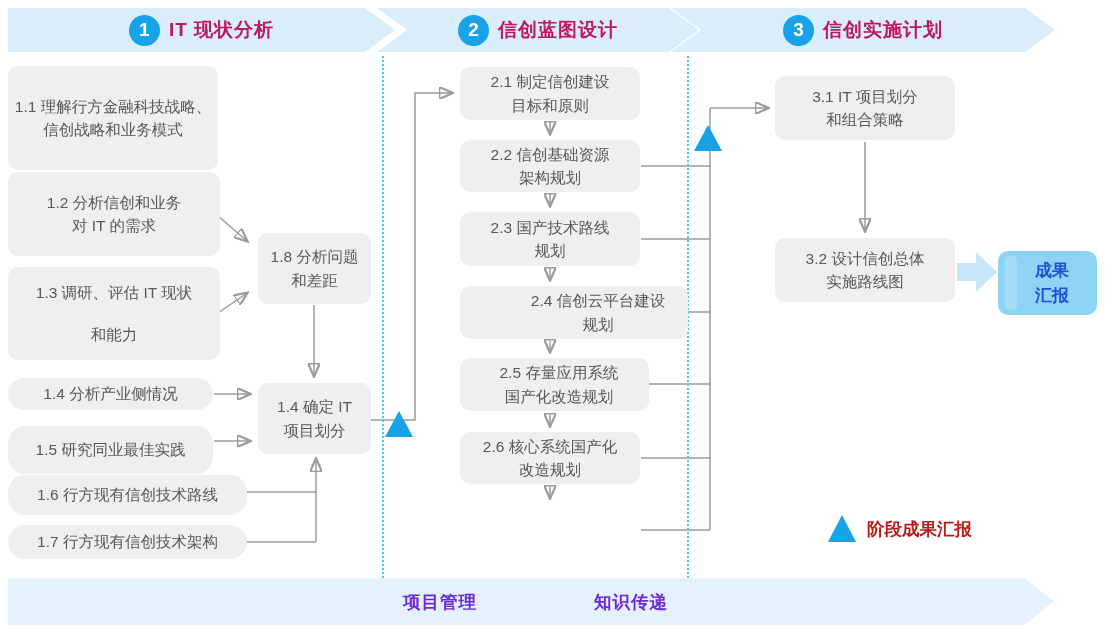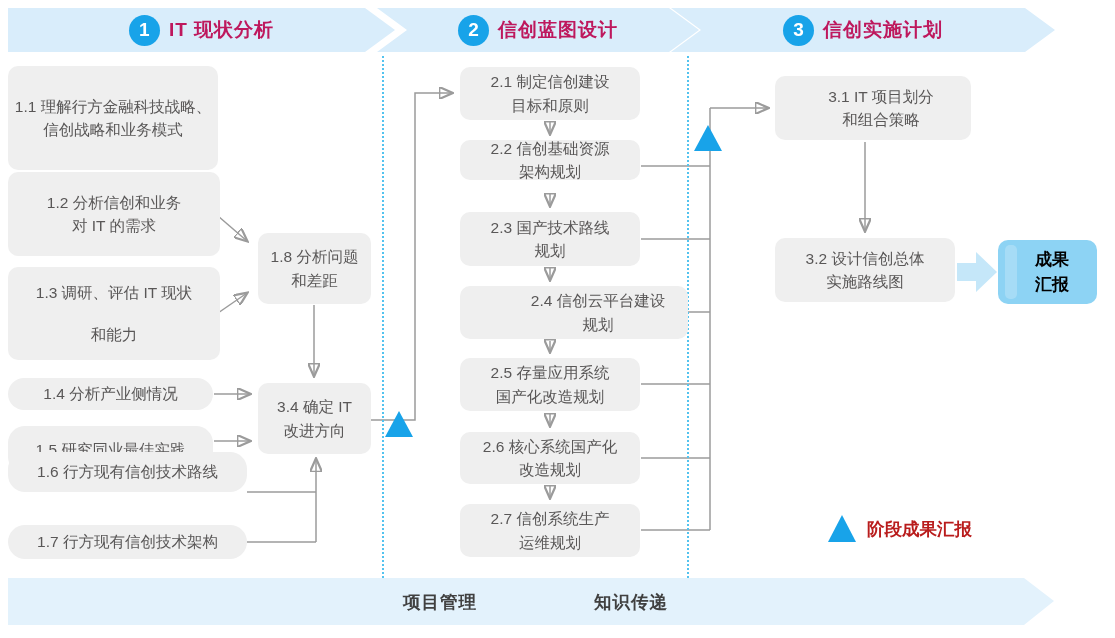--- a/index.html
+++ b/index.html
@@ -31,38 +31,38 @@
   .lines path { stroke:#9B9B9B; stroke-width:1.5; fill:none; }
 
   
   .milestone { position:absolute; width:0; height:0;
                border-left:14px solid transparent; border-right:14px solid transparent;
                border-bottom:26px solid #18A3E9; }
   .mt1 { left:385px; top:411px; }
   .mt2 { left:694px; top:125px; }
 
   
-  .result-box { position:absolute; left:998px; top:240px; width:99px; height:64px;
-                background:#8DD3F4; border-radius:10px; color:#000000; font-weight:bold;
+  .result-box { position:absolute; left:998px; top:251px; width:99px; height:64px;
+                background:#8DD3F4; border-radius:10px; color:#1d4ed8; font-weight:bold;
                 font-size:17px; line-height:1.5; display:flex; flex-direction:column;
                 align-items:center; justify-content:center; padding-left:9px; box-sizing:border-box; }
   .result-box::before { content:""; position:absolute; left:7px; top:5px; bottom:5px; width:12px;
                         background:#A6DCF6; border-radius:5px; }
 
   
   .legend { position:absolute; left:828px; top:515px; display:flex; align-items:flex-end; gap:11px; }
   .legend .tri { width:0; height:0; border-left:14px solid transparent; border-right:14px solid transparent;
                  border-bottom:27px solid #18A3E9; }
   .legend .label { font-weight:bold; font-size:17.5px; color:#b91c1c; padding-bottom:1px; }
 
   
   .footer-banner { position:absolute; left:8px; top:578px; width:1046px; height:47px; background:#E3F2FC;
                    clip-path:polygon(0 0, 1016px 0, 1046px 23px, 1016px 47px, 0 47px); }
   .footer-banner span { position:absolute; top:50%; transform:translate(-50%,-50%);
-                        color:#404040; font-weight:bold; font-size:17.5px; letter-spacing:1px; }
+                        color:#6d28d9; font-weight:bold; font-size:17.5px; letter-spacing:1px; }
   .footer-item1 { left:432px; }
   .footer-item2 { left:623px; }
 </style>
 </head>
 <body>
 
 <div class="canvas">
 
   <svg class="lines" width="1115" height="638">
     <defs>
@@ -124,65 +124,61 @@
   <div class="box" style="left:8px;top:267px;width:212px;height:93px;gap:18px;">
     <span>1.3 调研、评估 IT 现状</span>
     <span>和能力</span>
   </div>
   <div class="box pill" style="left:8px;top:378px;width:205px;height:32px;">
     <span>1.4 分析产业侧情况</span>
   </div>
   <div class="box pill" style="left:8px;top:426px;width:205px;height:48px;">
     <span>1.5 研究同业最佳实践</span>
   </div>
-  <div class="box pill" style="left:8px;top:452px;width:239px;height:40px;">
+  <div class="box pill" style="left:8px;top:475px;width:239px;height:40px;">
     <span>1.6 行方现有信创技术路线</span>
   </div>
   <div class="box pill" style="left:8px;top:525px;width:239px;height:34px;">
     <span>1.7 行方现有信创技术架构</span>
   </div>
   <div class="box" style="left:258px;top:233px;width:113px;height:71px;">
     <span>1.8 分析问题</span>
     <span>和差距</span>
   </div>
   <div class="box" style="left:258px;top:383px;width:113px;height:71px;">
-    <span>3.4 确定 IT</span>
-    <span>改进方向</span>
+    <span>1.4 确定 IT</span>
+    <span>项目划分</span>
   </div>
 
   <div class="box" style="left:460px;top:67px;width:180px;height:53px;">
     <span>2.1 制定信创建设</span>
     <span>目标和原则</span>
   </div>
-  <div class="box" style="left:460px;top:140px;width:180px;height:40px;">
+  <div class="box" style="left:460px;top:140px;width:180px;height:52px;">
     <span>2.2 信创基础资源</span>
     <span>架构规划</span>
   </div>
   <div class="box" style="left:460px;top:212px;width:180px;height:54px;">
     <span>2.3 国产技术路线</span>
     <span>规划</span>
   </div>
   <div class="box" style="left:460px;top:286px;width:180px;height:53px;padding-left:48px;">
     <span>2.4 信创云平台建设</span>
     <span>规划</span>
   </div>
-  <div class="box" style="left:460px;top:358px;width:180px;height:53px;">
+  <div class="box" style="left:460px;top:358px;width:180px;height:53px;padding-left:9px;">
     <span>2.5 存量应用系统</span>
     <span>国产化改造规划</span>
   </div>
   <div class="box" style="left:460px;top:432px;width:180px;height:52px;">
     <span>2.6 核心系统国产化</span>
     <span>改造规划</span>
   </div>
-  <div class="box" style="left:460px;top:504px;width:180px;height:53px;">
-    <span>2.7 信创系统生产</span>
-    <span>运维规划</span>
-  </div>
-
-  <div class="box" style="left:775px;top:76px;width:180px;height:64px;padding-left:16px;">
+
+  <div class="box" style="left:775px;top:76px;width:180px;height:64px;">
     <span>3.1 IT 项目划分</span>
     <span>和组合策略</span>
   </div>
   <div class="box" style="left:775px;top:238px;width:180px;height:64px;">
     <span>3.2 设计信创总体</span>
     <span>实施路线图</span>
   </div>
   <div class="result-box">
     <span>成果</span>
     <span>汇报</span>

